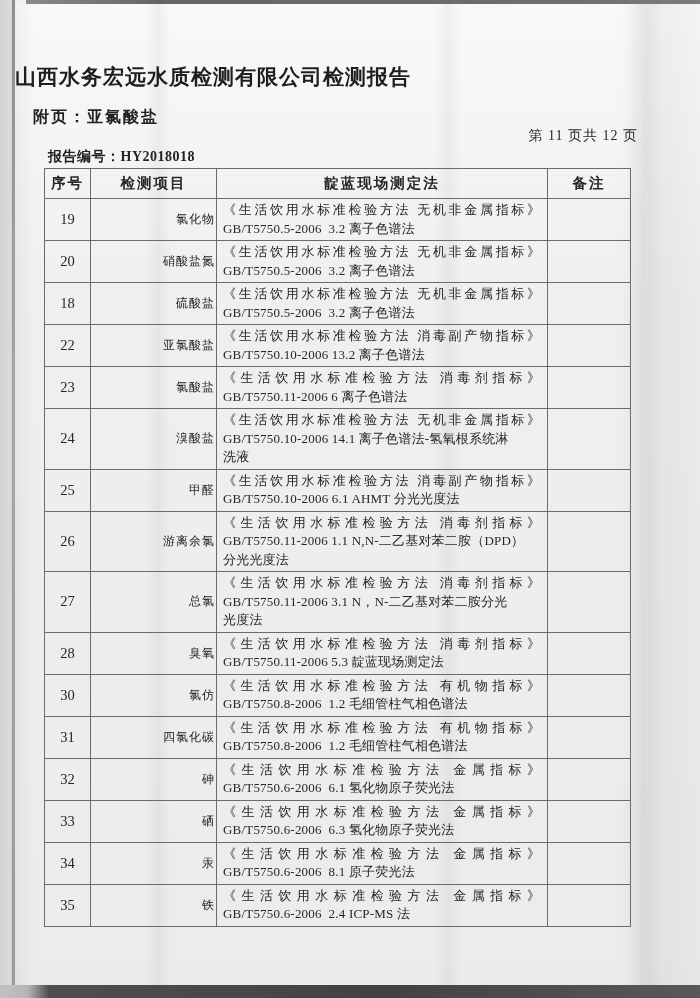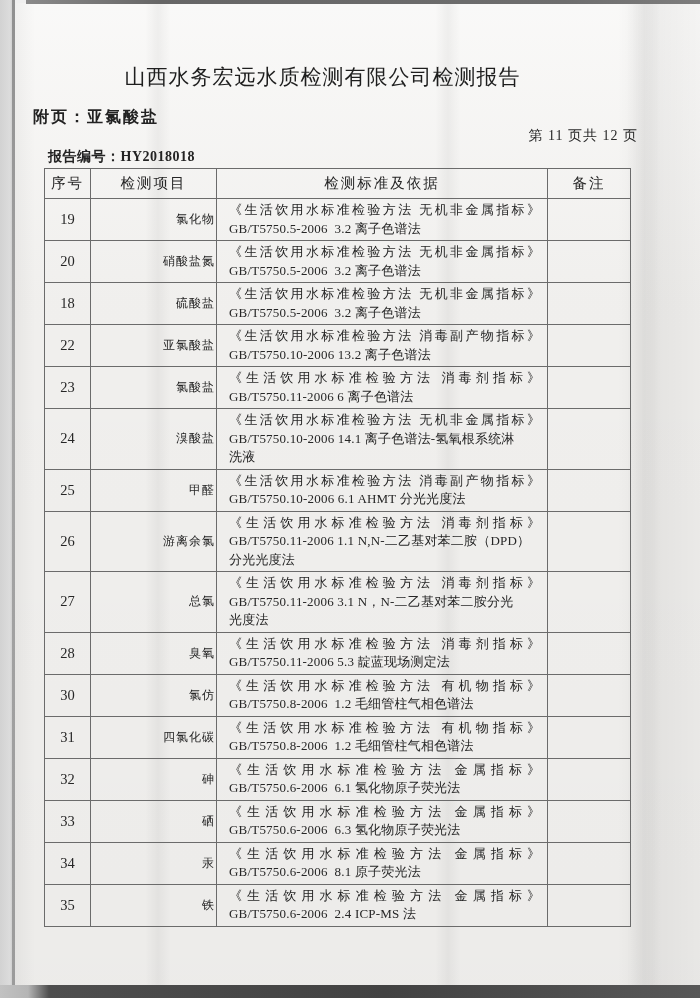--- a/index.html
+++ b/index.html
@@ -39,22 +39,22 @@
       #f4f3f1;
     color: #2b2b2b;
   }
   .streak {
     position: absolute; top: 0; bottom: 0; width: 26px;
     background: linear-gradient(90deg, rgba(0,0,0,0) 0%, rgba(0,0,0,0.045) 50%, rgba(0,0,0,0) 100%);
     pointer-events: none;
   }
   .page-title {
     position: absolute; top: 60px; left: 0; right: 70px;
-    text-align: center;
-    font-size: 21px; font-weight: normal;
+    text-align: left;
+    font-size: 21px; font-weight: bold;
     letter-spacing: 1px;
     color: #1e1e1e;
   }
   .subtitle {
     position: absolute; top: 104px; left: 18px;
     font-size: 16px; font-weight: bold;
     letter-spacing: 2px;
     color: #222;
   }
   .page-indicator {
@@ -74,39 +74,39 @@
   table.methods col.c-no   { width: 46px; }
   table.methods col.c-item { width: 126px; }
   table.methods col.c-std  { width: 331px; }
   table.methods col.c-rem  { width: 83px; }
   table.methods th, table.methods td {
     border: 1px solid #6b6b6b;
     vertical-align: middle;
     color: #262626;
   }
   table.methods th {
-    font-weight: normal;
+    font-weight: bold;
     font-size: 14.5px;
     height: 27px;
     text-align: center;
     letter-spacing: 2px;
     margin-left: 32px;
   }
   td.no-cell {
     text-align: center;
     font-size: 14.5px;
   }
   td.item-cell {
     text-align: right;
     font-size: 12px;
     letter-spacing: 1px;
   }
   td.std-cell {
     font-size: 13px;
-    padding: 2px 7px 2px 12px;
+    padding: 2px 7px 2px 6px;
   }
   .std-line {
     line-height: 18.5px;
     white-space: pre-wrap;
     letter-spacing: 0.2px;
   }
   .std-line.spread {
     text-align: justify;
     text-align-last: justify;
     letter-spacing: 0;
@@ -134,21 +134,21 @@
       <colgroup>
         <col class="c-no">
           <col class="c-item">
           <col class="c-std">
           <col class="c-rem">
       </colgroup>
       <thead>
         <tr>
           <th>序号</th>
           <th>检测项目</th>
-          <th>检测标准及依据</th>
+          <th>靛蓝现场测定法</th>
           <th>备注</th>
         </tr>
       </thead>
       <tbody id="table-body">
           <tr>
             <td class="no-cell">19</td>
             <td class="item-cell">氯化物</td>
             <td class="std-cell">
               <div class="std-line spread">《生活饮用水标准检验方法 无机非金属指标》</div>
               <div class="std-line">GB/T5750.5-2006  3.2 离子色谱法</div>

